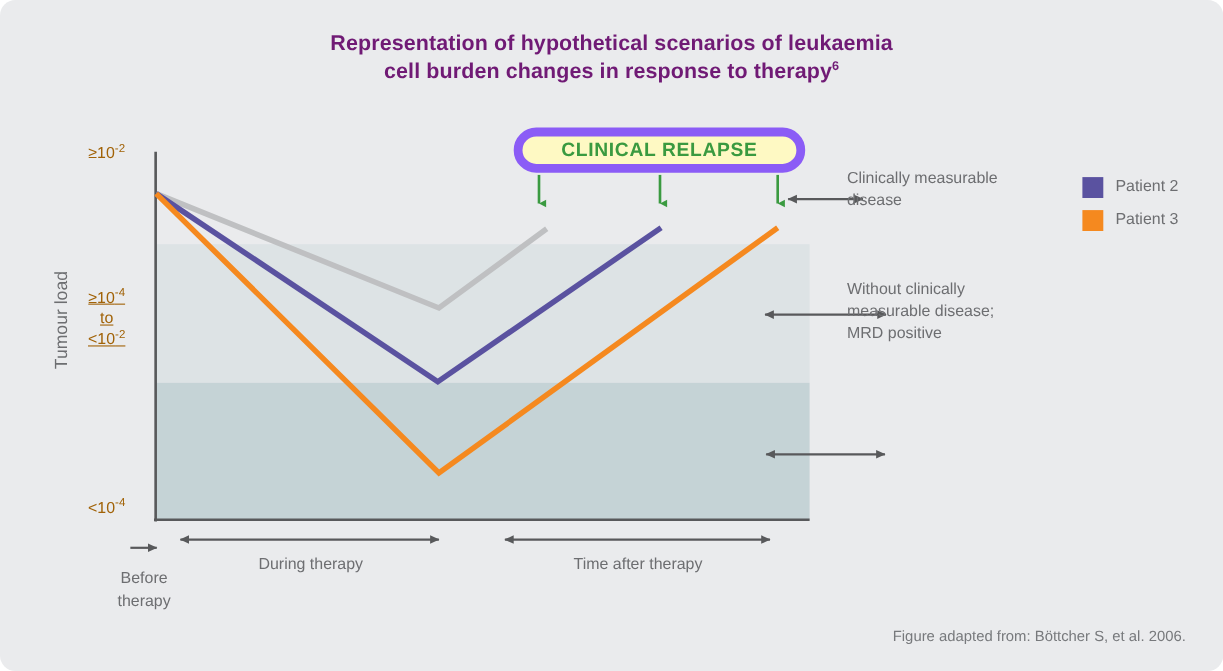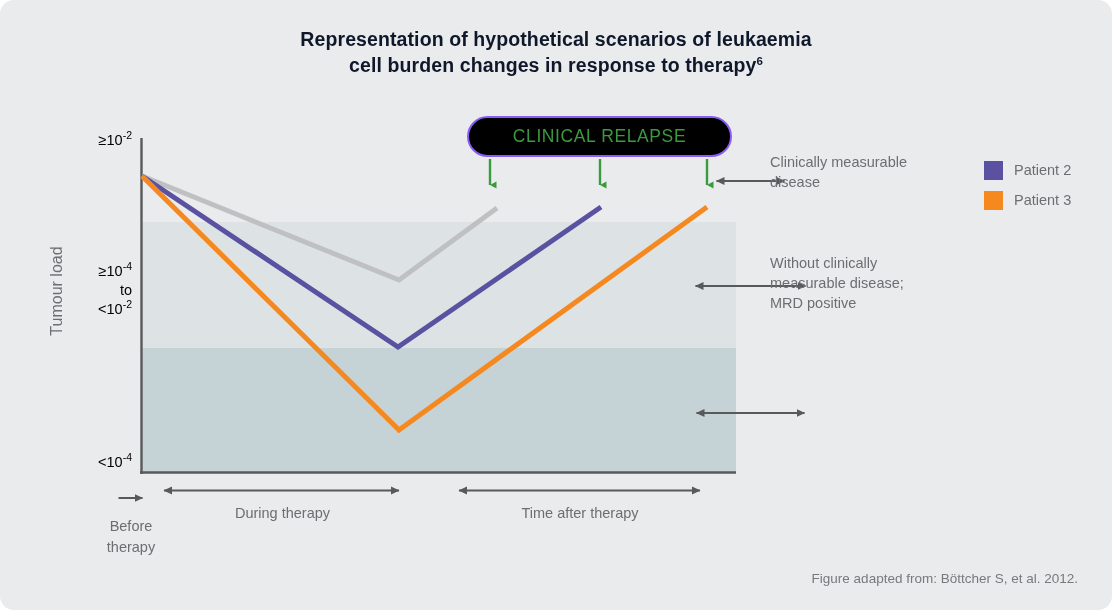--- a/index.html
+++ b/index.html
@@ -24,21 +24,21 @@
     box-sizing: border-box;
   }
   #figure-title {
     position: absolute;
     left: 0;
     top: 26px;
     width: 1112px;
     text-align: center;
     font-size: 19.5px;
     font-weight: bold;
-    color: #0f172a;
+    color: #701a75;
     line-height: 26px;
     letter-spacing: 0.1px;
   }
   #figure-title sup {
     font-size: 11.5px;
     vertical-align: super;
     line-height: 0;
   }
   #chart-svg {
     position: absolute;
@@ -83,43 +83,43 @@
     top: 282px;
     width: 140px;
     text-align: center;
     transform: rotate(-90deg);
     font-size: 16px;
     color: #6d6e71;
     white-space: nowrap;
   }
   .y-tick {
     position: absolute;
-    text-align: right;
-    font-size: 14.5px;
-    color: #000000;
+    text-align: center;
+    font-size: 14.5px;
+    color: #a16207;
     line-height: 19px;
     width: 70px;
   }
   #y-tick-top { left: 62px; top: 131px; }
-  #y-tick-mid { left: 62px; top: 262px; }
+  #y-tick-mid { left: 62px; top: 262px; text-decoration: underline; }
   #y-tick-bot { left: 62px; top: 453px; }
   .y-tick sup { font-size: 10.5px; vertical-align: super; line-height: 0; }
   #relapse-badge {
     position: absolute;
     left: 467px;
     top: 116px;
     width: 265px;
     height: 41px;
     box-sizing: border-box;
-    border: 2px solid #8b5cf6;
+    border: 8px solid #8b5cf6;
     border-radius: 21px;
-    background: #000000;
+    background: #fef9c3;
     color: #3a9a40;
     font-size: 17.5px;
-    font-weight: normal;
+    font-weight: bold;
     letter-spacing: 0.6px;
     display: flex;
     align-items: center;
     justify-content: center;
   }
   .x-label {
     position: absolute;
     font-size: 14.5px;
     color: #6d6e71;
     text-align: center;
@@ -232,15 +232,15 @@
     <div class="legend-row">
       <span class="legend-swatch" style="background:#5a52a0"></span>
       <span class="legend-label">Patient 2</span>
     </div>
     <div class="legend-row">
       <span class="legend-swatch" style="background:#f5891f"></span>
       <span class="legend-label">Patient 3</span>
     </div>
   </div>
 
-  <div id="figure-source">Figure adapted from: Böttcher S, et al. 2012.</div>
+  <div id="figure-source">Figure adapted from: Böttcher S, et al. 2006.</div>
 
 </div>
 
 </body></html>

